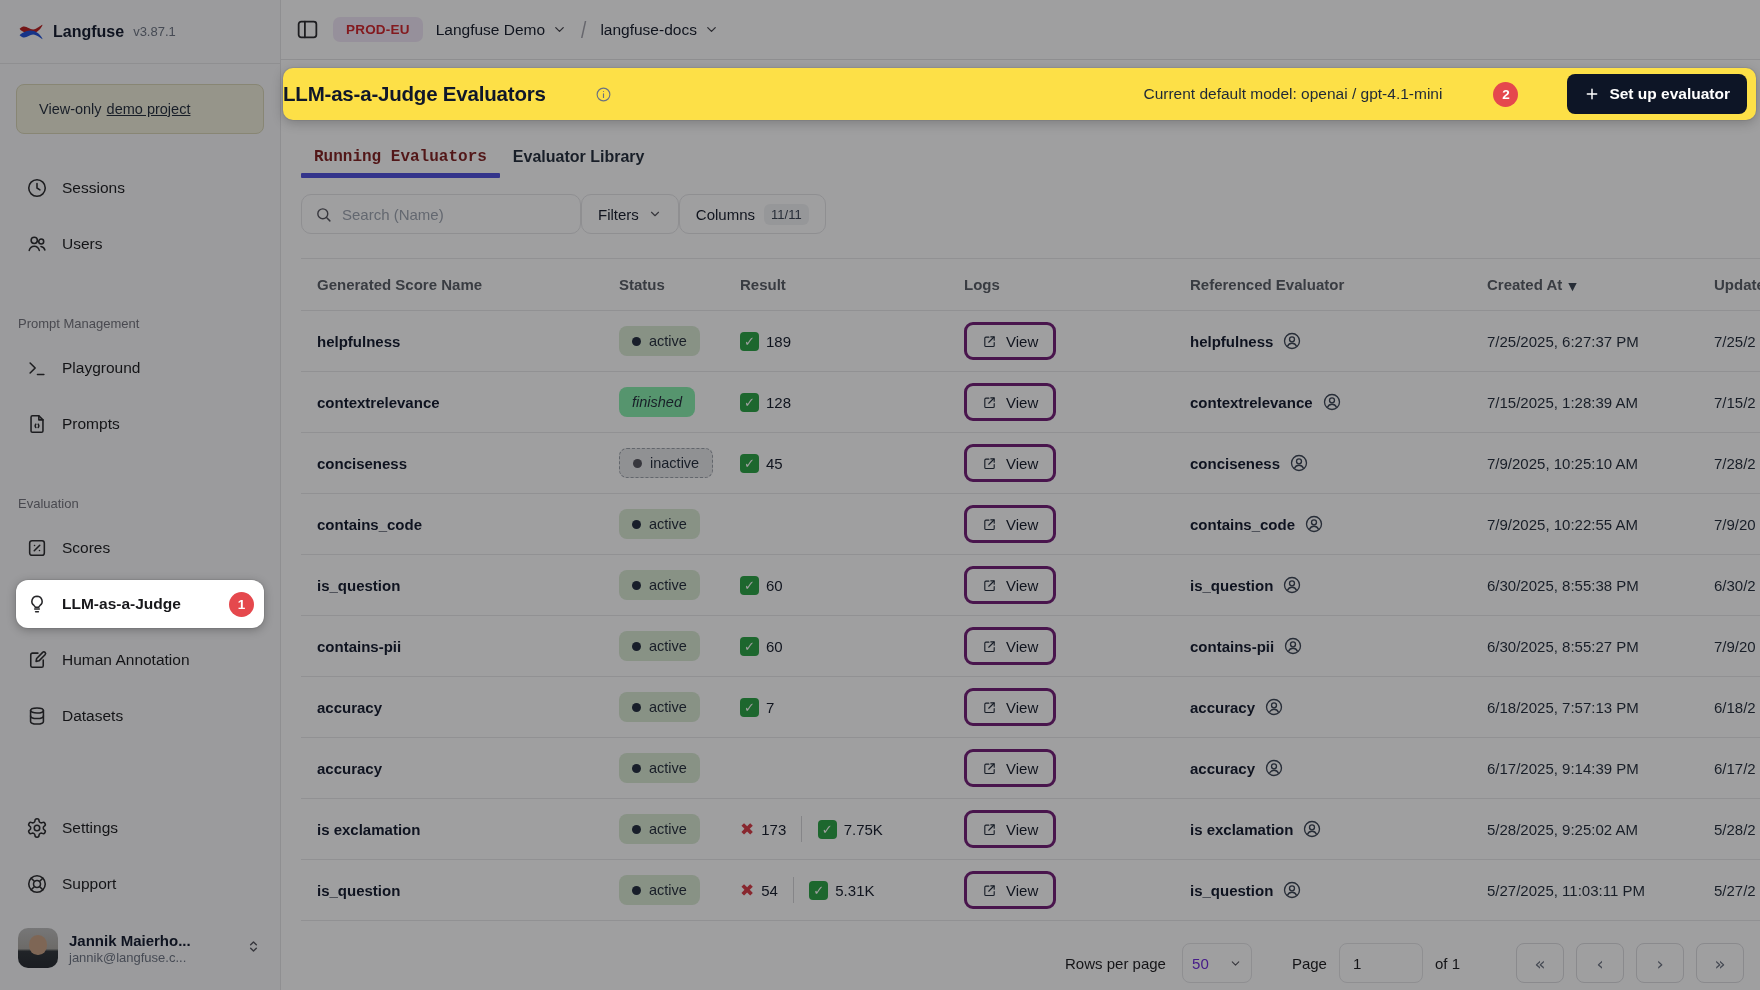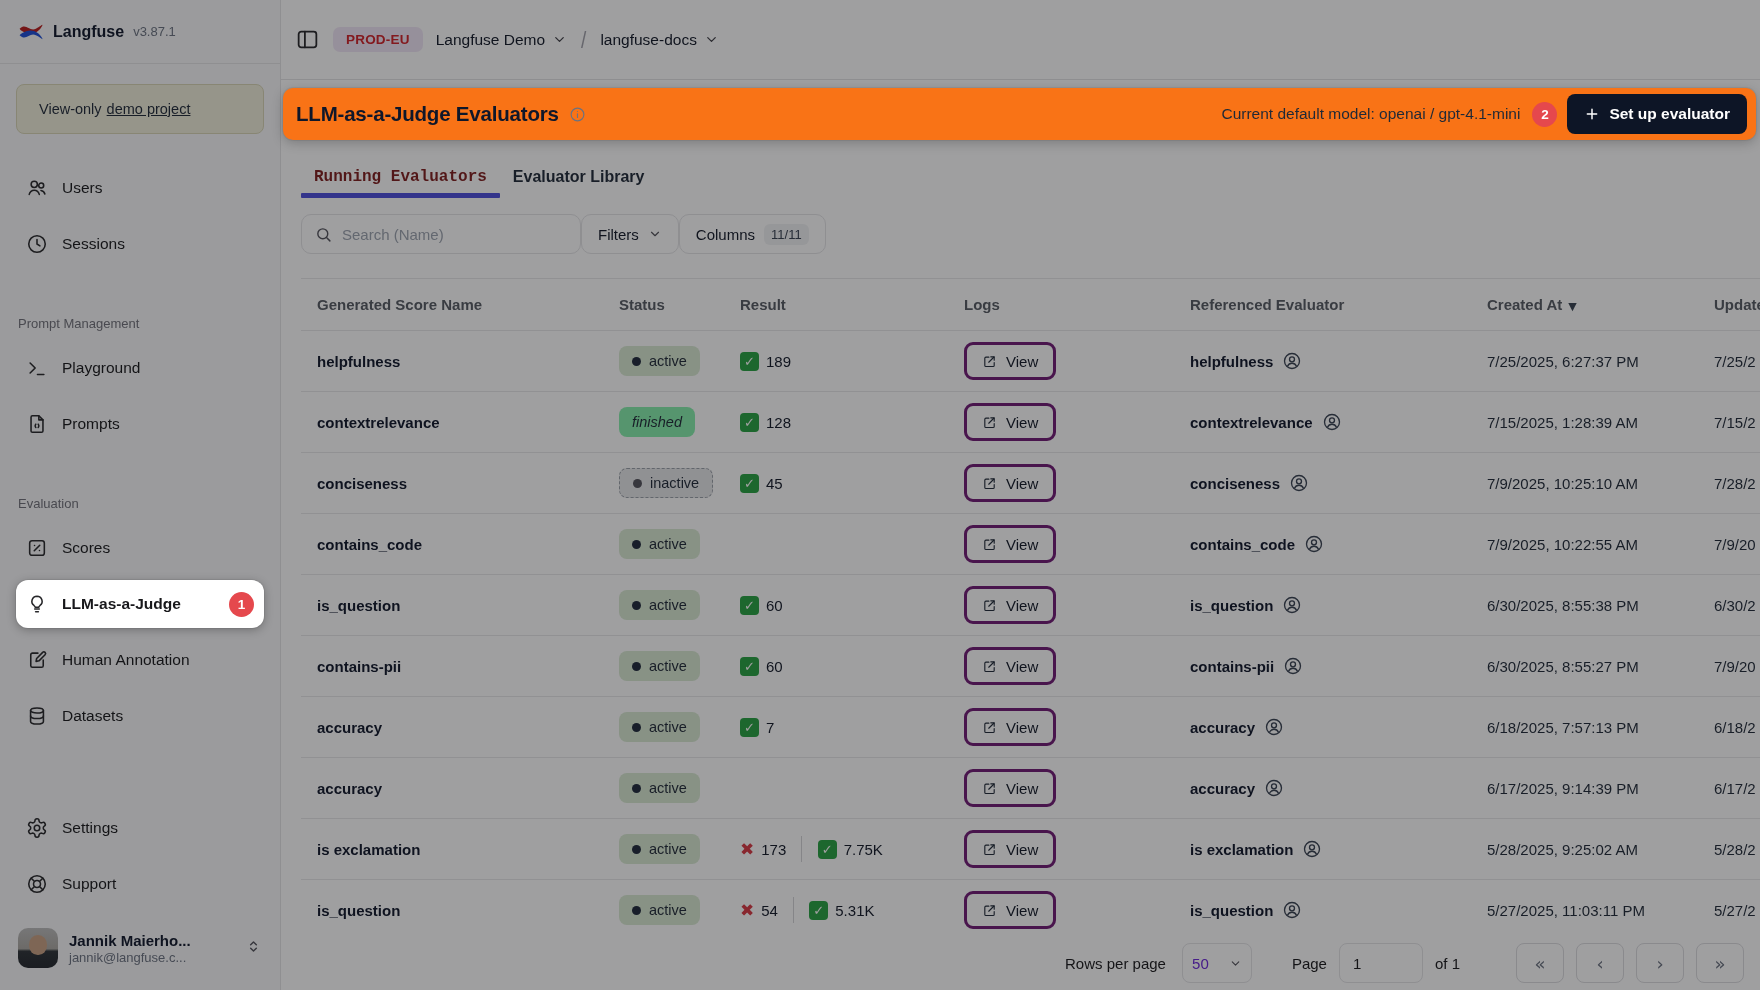--- a/index.html
+++ b/index.html
@@ -29,30 +29,30 @@
   .user-row { height:64px; margin:0 10px 10px 10px; display:flex; align-items:center; gap:11px; padding:0 8px; border-radius:10px; cursor:pointer; }
   .avatar { width:40px; height:40px; border-radius:10px; flex-shrink:0; background:linear-gradient(180deg,#bcbcbc 0%,#aba8a2 52%,#2d3237 58%,#22262c 100%); position:relative; overflow:hidden; }
   .avatar::before { content:""; position:absolute; top:7px; left:11px; width:18px; height:20px; border-radius:48%; background:#c9a183; }
   .user-meta { flex:1; min-width:0; }
   .user-name { font-size:15px; font-weight:700; color:#0f172a; }
   .user-email { font-size:13px; color:#6b7280; margin-top:1px; }
   .unfold svg { width:17px; height:17px; stroke:#52525b; stroke-width:2; fill:none; stroke-linecap:round; stroke-linejoin:round; }
 
   
   .main { flex:1; min-width:0; display:flex; flex-direction:column; }
-  .topbar { height:80px; border-bottom:1px solid #e4e4e7; display:flex; align-items:center; gap:13px; padding:0 14px; background:#fff; flex-shrink:0; }
+  .topbar { height:60px; border-bottom:1px solid #e4e4e7; display:flex; align-items:center; gap:13px; padding:0 14px; background:#fff; flex-shrink:0; }
   .icon-btn svg { width:25px; height:25px; stroke:#27272a; stroke-width:1.7; fill:none; stroke-linecap:round; stroke-linejoin:round; display:block; }
   .icon-btn { cursor:pointer; }
   .envbadge { background:#f1e7f7; color:#d02128; font-size:13.5px; font-weight:600; padding:5px 13px; border-radius:7px; letter-spacing:.2px; }
   .crumb { display:flex; align-items:center; gap:7px; font-size:15.5px; font-weight:500; color:#111827; cursor:pointer; }
   .crumb svg { width:15px; height:15px; stroke:#3f3f46; stroke-width:2; fill:none; stroke-linecap:round; stroke-linejoin:round; }
   .crumb-sep { color:#a1a1aa; font-size:19px; font-weight:300; transform:scaleY(1.25); margin:0 1px; }
 
   
-  .pghdr { margin:8px 4px 0 2px; height:52px; background:#f97316; border-radius:10px; box-shadow:0 3px 12px rgba(0,0,0,0.22), 0 0 0 1px rgba(0,0,0,0.05); display:flex; align-items:center; padding:0 9px 0 13px; flex-shrink:0; }
+  .pghdr { margin:8px 4px 0 2px; height:52px; background:#fde047; border-radius:10px; box-shadow:0 3px 12px rgba(0,0,0,0.22), 0 0 0 1px rgba(0,0,0,0.05); display:flex; align-items:center; padding:0 9px 0 0; flex-shrink:0;gap:39px; }
   .pgtitle { font-size:20.5px; font-weight:700; color:#0f172a; letter-spacing:-0.2px; }
   .info-ic { margin-left:10px; cursor:pointer; display:flex; }
   .info-ic svg { width:17px; height:17px; stroke:#6b7280; stroke-width:1.6; fill:none; stroke-linecap:round; }
   .model-txt { font-size:15.5px; color:#1f2937; }
   .setup-btn { margin-left:10px; background:#0d1526; color:#fff; border:none; border-radius:8px; height:40px; padding:0 17px; font-size:15.5px; font-weight:600; display:flex; align-items:center; gap:9px; cursor:pointer; font-family:inherit; }
   .setup-btn svg { width:16px; height:16px; stroke:#fff; stroke-width:2.2; fill:none; stroke-linecap:round; }
 
   .content { flex:1; min-height:0; padding:28px 0 0 20px; overflow:hidden; }
 
   
@@ -121,33 +121,33 @@
     </div>
 
     <div class="viewonly">
       <span>View-only</span>
       <a>demo project</a>
     </div>
 
     <nav class="nav">
       <div class="nav-item">
         <svg viewBox="0 0 24 24">
+            <circle cx="12" cy="12" r="9"></circle>
+            <path d="M12 7v5l3.2 2"></path>
+          </svg>
+        <span>Sessions</span>
+      </div>
+      <div class="nav-item">
+        <svg viewBox="0 0 24 24">
             <circle cx="9" cy="8" r="3.4"></circle>
             <path d="M3.5 19c.8-3 2.9-4.6 5.5-4.6s4.7 1.6 5.5 4.6"></path>
             <circle cx="16.6" cy="9.2" r="2.7"></circle>
             <path d="M16.3 14.7c2.2.3 3.7 1.6 4.3 3.8"></path>
           </svg>
         <span>Users</span>
-      </div>
-      <div class="nav-item">
-        <svg viewBox="0 0 24 24">
-            <circle cx="12" cy="12" r="9"></circle>
-            <path d="M12 7v5l3.2 2"></path>
-          </svg>
-        <span>Sessions</span>
       </div>
 
       <div class="nav-sec">Prompt Management</div>
       <div class="nav-item">
         <svg viewBox="0 0 24 24">
             <path d="M4.5 6.5l5.5 5.5-5.5 5.5"></path>
             <path d="M12.5 19h7"></path>
           </svg>
         <span>Playground</span>
       </div>

